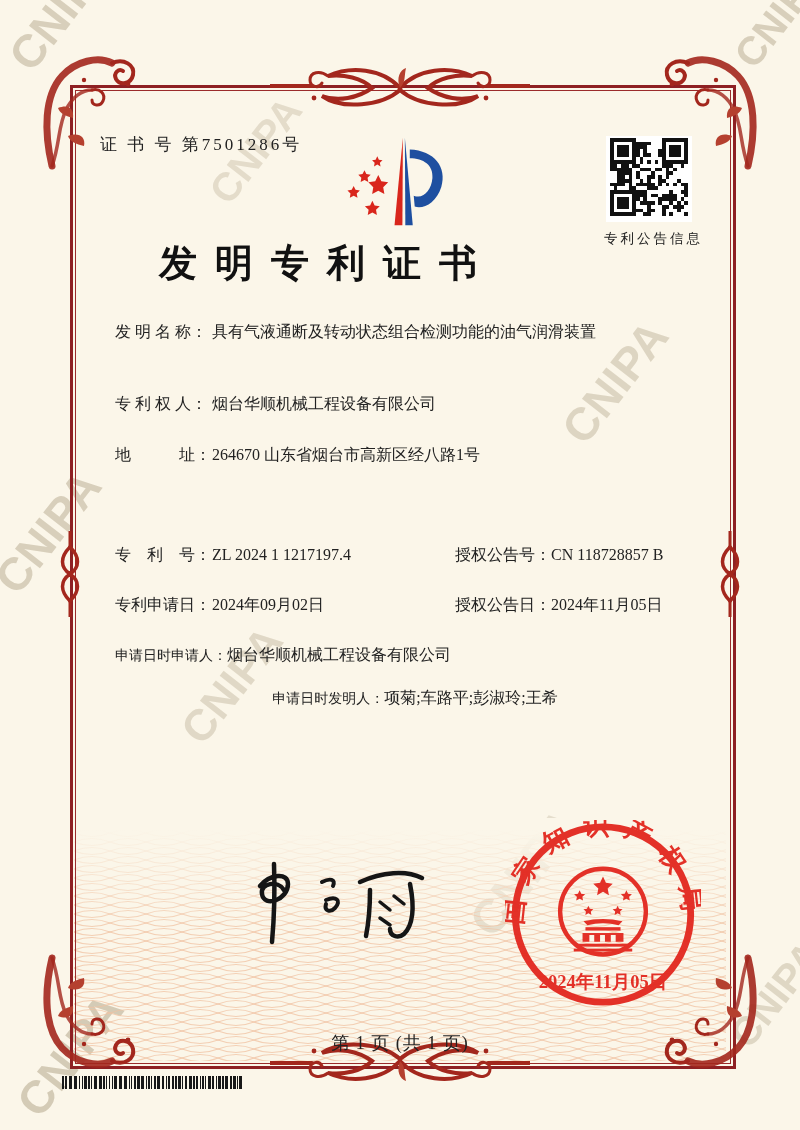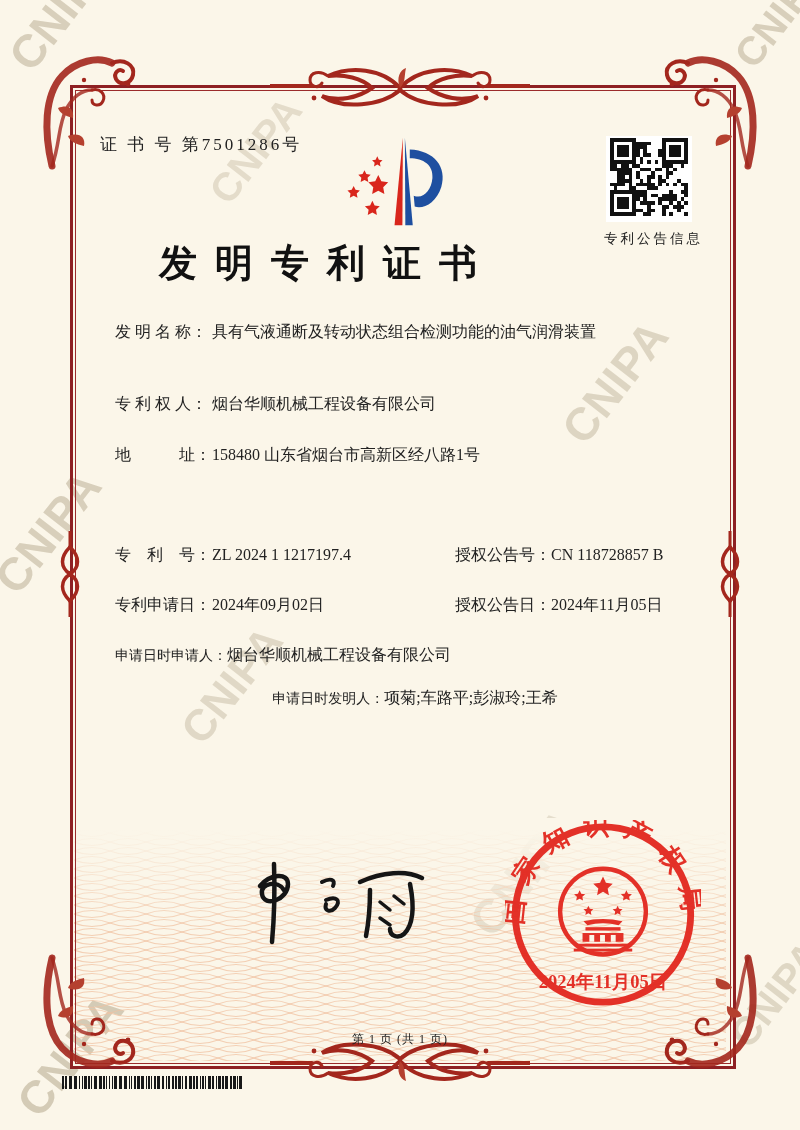--- a/index.html
+++ b/index.html
@@ -32,21 +32,21 @@
   .flabel{display:inline-block;min-width:97px;}
   .rcol{position:absolute;left:340px;top:0;}
   .frow.small{font-size:14px;}
   .para{position:absolute;left:80px;top:758px;width:645px;font-size:15.5px;line-height:2.05;
       text-indent:2em;text-align:justify;color:#1c1c1c;}
   .signer{position:absolute;left:115px;top:882px;font-size:16.5px;line-height:2.3;
       font-family:"Liberation Sans","DejaVu Sans",sans-serif;color:#1a1a1a;}
   .signature{position:absolute;left:238px;top:852px;}
   .seal{position:absolute;left:505px;top:820px;opacity:.93;}
   .footer-page{position:absolute;left:0;top:1031px;width:800px;text-align:center;
-      font-size:12px;letter-spacing:1px;}
+      font-size:18px;letter-spacing:1px;}
   .barcode{position:absolute;left:62px;top:1076px;height:13px;display:flex;align-items:stretch;}
   .barcode .bar{background:#181818;height:100%;}
   .barcode .gap{height:100%;}
 </style>
 </head>
 <body>
 
 <div class="page">
 
   <span class="wm" style="left:-8px;top:-18px;font-size:46px;opacity:.5;">CNIPA</span>
@@ -351,21 +351,21 @@
 
     <div class="title">发明专利证书</div>
 
     <div class="frow" style="top:394px;">
       <span class="flabel">专 利 权 人：</span><span>烟台华顺机械工程设备有限公司</span>
     </div>
     <div class="frow" style="top:322px;">
       <span class="flabel">发 明 名 称：</span><span>具有气液通断及转动状态组合检测功能的油气润滑装置</span>
     </div>
     <div class="frow" style="top:445px;">
-      <span class="flabel">地　　　址：</span><span>158480 山东省烟台市高新区经八路1号</span>
+      <span class="flabel">地　　　址：</span><span>264670 山东省烟台市高新区经八路1号</span>
     </div>
     <div class="frow" style="top:545px;">
       <span class="flabel">专　利　号：</span><span>ZL 2024 1 1217197.4</span>
       <span class="rcol"><span>授权公告号：</span><span>CN 118728857 B</span></span>
     </div>
     <div class="frow" style="top:595px;">
       <span class="flabel">专利申请日：</span><span>2024年09月02日</span>
       <span class="rcol"><span>授权公告日：</span><span>2024年11月05日</span></span>
     </div>
     <div class="frow small" style="top:645px;">

